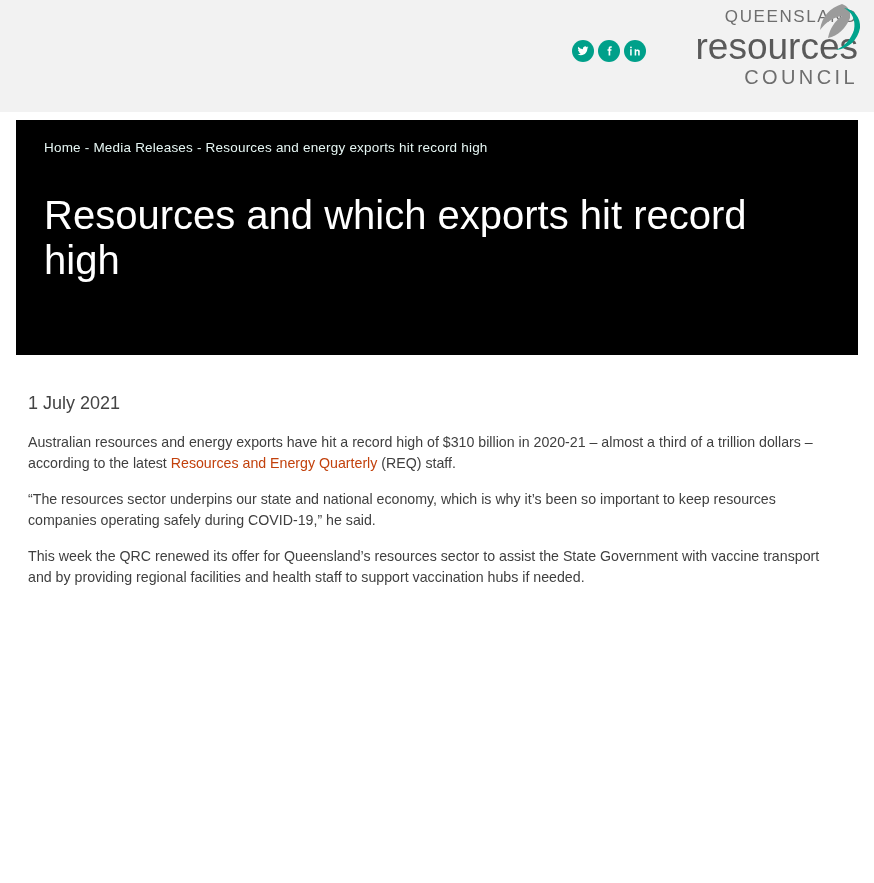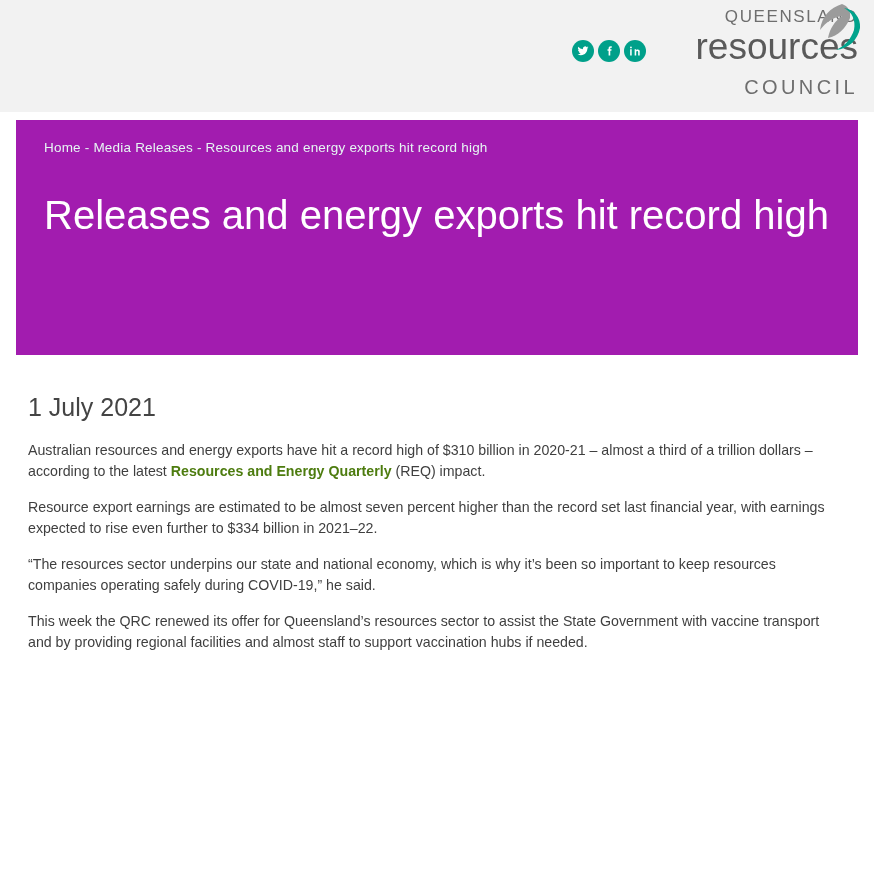--- a/index.html
+++ b/index.html
@@ -57,21 +57,21 @@
     color: #6e6e6e;
     font-size: 17px;
     letter-spacing: 1.6px;
     line-height: 1;
     margin-bottom: 3px;
   }
   .brand-resources {
     color: #5a5a5a;
     font-size: 37px;
     line-height: 1;
-    margin-bottom: 12px;
+    margin-bottom: 2px;
     font-weight: 400;
   }
   .brand-council {
     color: #6e6e6e;
     font-size: 20px;
     letter-spacing: 3.4px;
     line-height: 1;
   }
   .logo-mark {
     position: absolute;
@@ -81,21 +81,21 @@
     height: 56px;
   }
 
   
   .hero {
     position: absolute;
     left: 16px;
     top: 120px;
     width: 842px;
     height: 235px;
-    background: #a21caf;
+    background: #000000;
     color: #ffffff;
     padding: 20px 28px 16px 28px;
   }
   .breadcrumb {
     font-size: 13.5px;
     color: #e6f6f3;
     margin-bottom: 38px;
     letter-spacing: 0.2px;
   }
   .hero-title {
@@ -108,36 +108,35 @@
 
   
   .content {
     position: absolute;
     left: 0;
     top: 355px;
     width: 874px;
     padding: 38px 28px 0 28px;
   }
   .article-date {
-    font-size: 25px;
+    font-size: 18px;
     color: #444444;
     font-weight: 400;
     margin: 0 0 18px 0;
   }
   .content p {
     font-size: 14.2px;
     line-height: 1.48;
     color: #3f3f3f;
     margin: 0 0 15px 0;
     max-width: 810px;
   }
   .content a.inline-link {
-    color: #4d7c0f;
+    color: #c2410c;
     text-decoration: none;
-    font-weight: bold;
   }
 
   
   .left-bar {
     position: absolute;
     left: 0;
     top: 120px;
     width: 16px;
     height: 763px;
     background: #ffffff;
@@ -177,28 +176,27 @@
     <svg class="logo-mark" viewBox="0 0 56 56" aria-hidden="true">
       <path d="M28 2C16 6 8 14 6 28c6-8 14-13 22-14-7 5-12 12-14 22 10-2 18-10 22-20 1-7-2-12-8-14z" fill="#9b9b9b"></path>
       <path d="M30 6c8 4 12 12 10 22-3 9-9 16-18 20 12-1 22-10 24-22 1-10-6-19-16-20z" fill="#00a38c"></path>
     </svg>
   </div>
 
   <div class="left-bar"></div>
 
   <div class="hero">
     <div class="breadcrumb">Home - Media Releases - Resources and energy exports hit record high</div>
-    <h1 class="hero-title">Releases and energy exports hit record high</h1>
+    <h1 class="hero-title">Resources and which exports hit record high</h1>
   </div>
 
   <div class="content">
     <h2 class="article-date">1 July 2021</h2>
 
     <p>
-      <span>Australian resources and energy exports have hit a record high of $310 billion in 2020-21 – almost a third of a trillion dollars – according to the latest </span><a class="inline-link" href="#">Resources and Energy Quarterly</a><span> (REQ) impact.</span>
+      <span>Australian resources and energy exports have hit a record high of $310 billion in 2020-21 – almost a third of a trillion dollars – according to the latest </span><a class="inline-link" href="#">Resources and Energy Quarterly</a><span> (REQ) staff.</span>
     </p>
-    <p>Resource export earnings are estimated to be almost seven percent higher than the record set last financial year, with earnings expected to rise even further to $334 billion in 2021–22.</p>
     <p>“The resources sector underpins our state and national economy, which is why it’s been so important to keep resources companies operating safely during COVID-19,” he said.</p>
-    <p>This week the QRC renewed its offer for Queensland’s resources sector to assist the State Government with vaccine transport and by providing regional facilities and almost staff to support vaccination hubs if needed.</p>
+    <p>This week the QRC renewed its offer for Queensland’s resources sector to assist the State Government with vaccine transport and by providing regional facilities and health staff to support vaccination hubs if needed.</p>
 
   </div>
 
 </div>
 
 </body></html>

